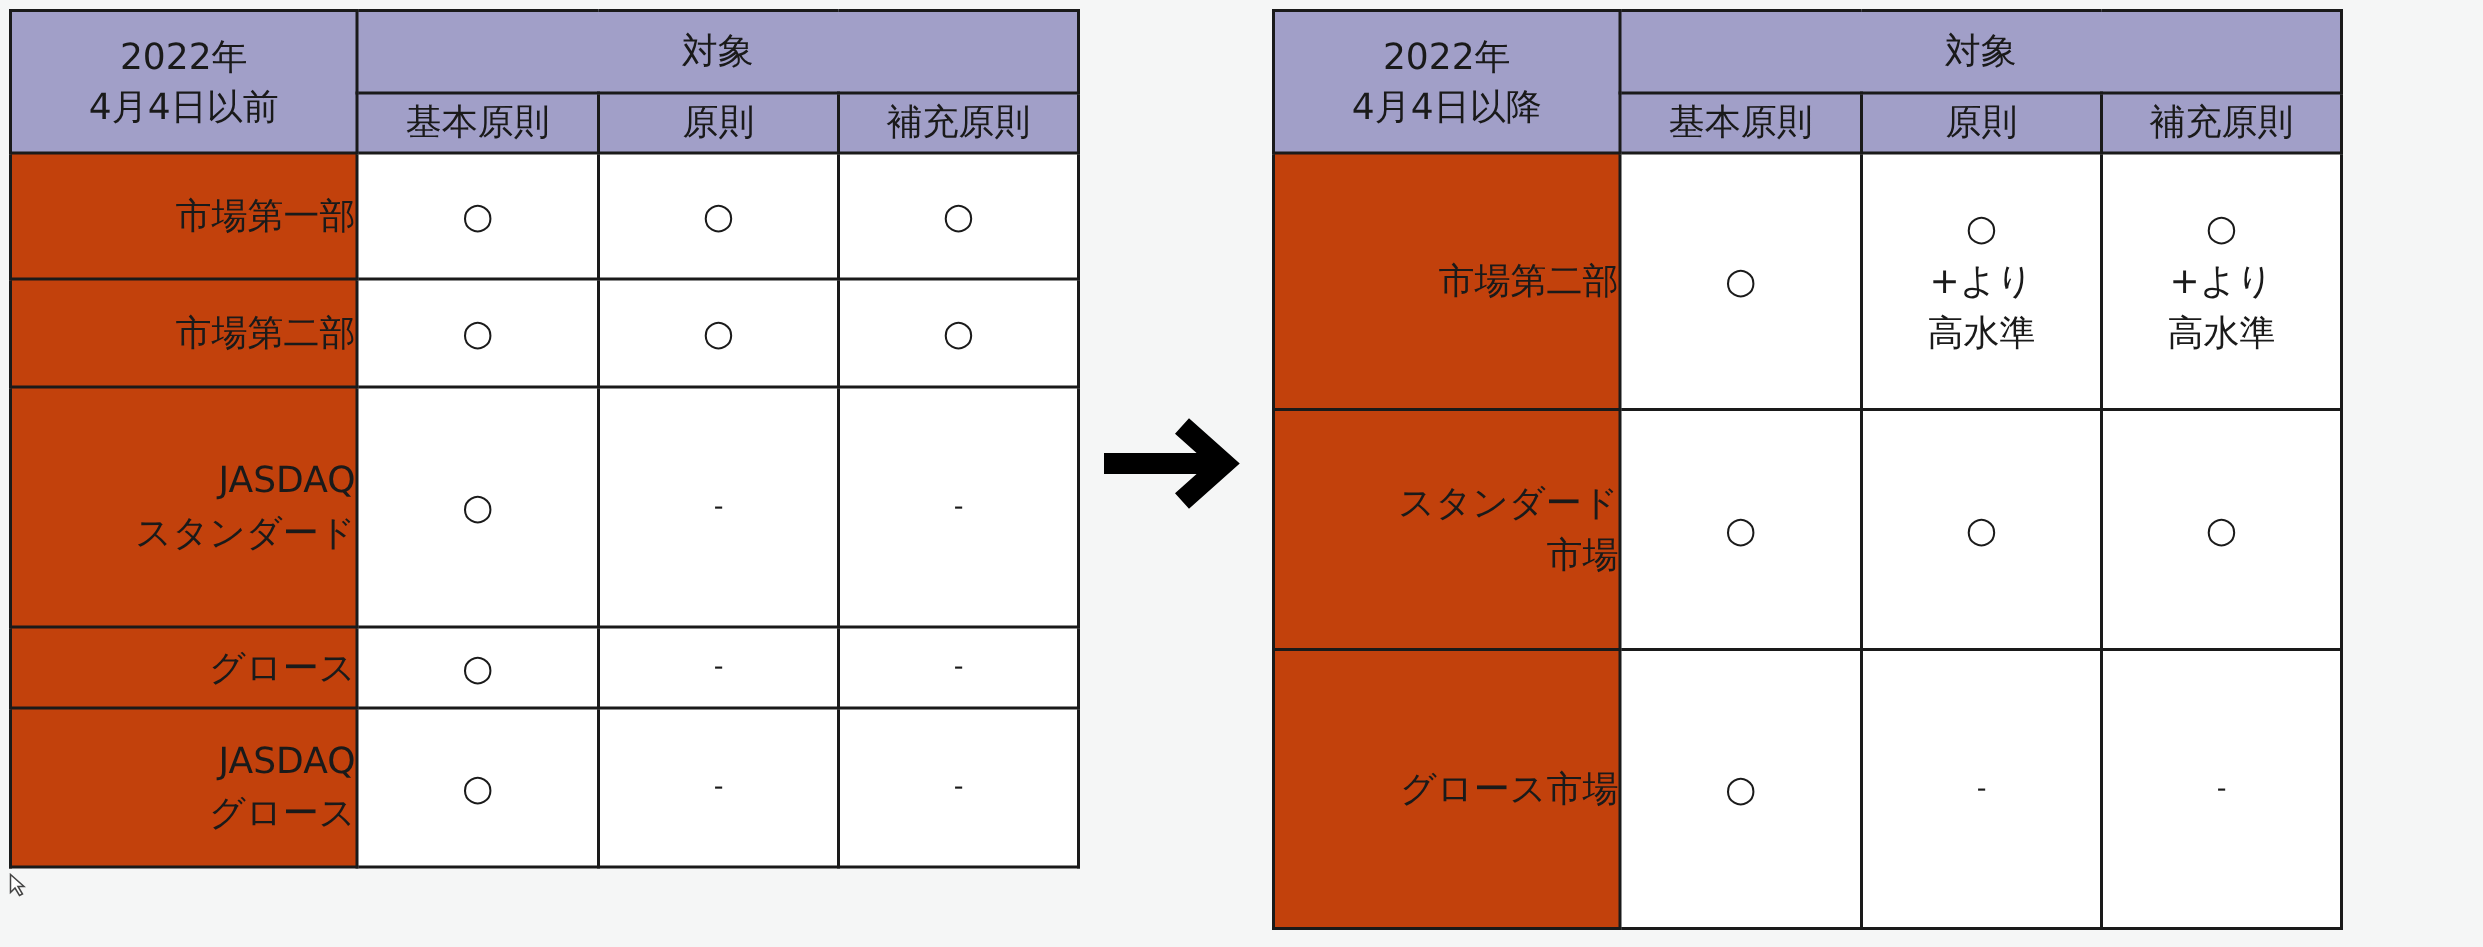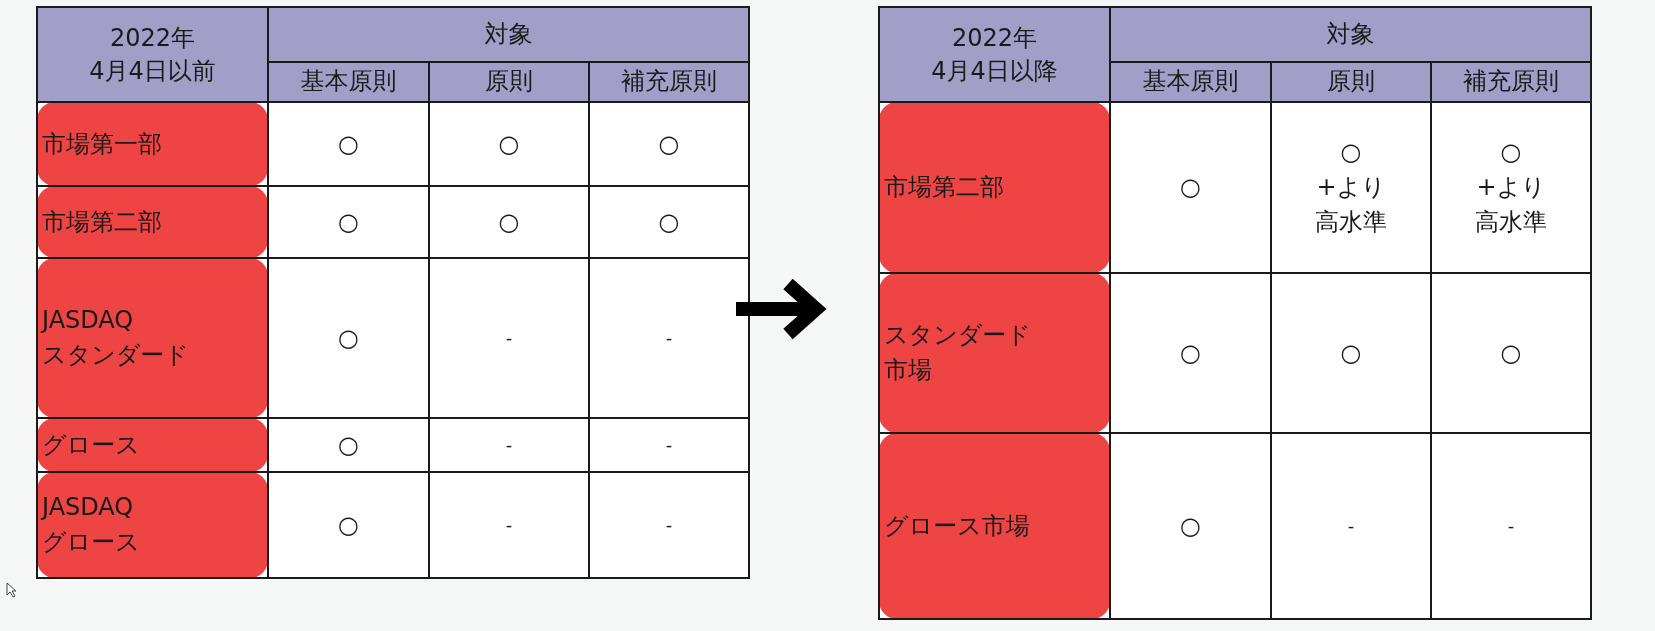--- a/index.html
+++ b/index.html
@@ -9,40 +9,38 @@
     position: relative;
     overflow: hidden;
     font-family: "DejaVu Sans", "Liberation Sans", sans-serif;
     color: #1a1a1a;
   }
   .tbl {
     position: absolute;
     border-collapse: collapse;
     table-layout: fixed;
     background: #ffffff;
-    margin-left: 30px;
   }
   .tbl td, .tbl th {
     border: 2px solid #1a1a1a;
     padding: 0;
     font-weight: normal;
     font-size: 24px;
     line-height: 1.4;
     text-align: center;
     vertical-align: middle;
   }
   .tbl .hd { background: #a19fc8; }
   .tbl .corner { line-height: 1.35; }
   .tbl .rowhead {
-    background: #ef4444;
-    text-align: left;
+    background: #c2410c;
+    text-align: right;
     padding-left: 4px;
     white-space: pre-line;
     line-height: 1.45;
-    border-radius: 18px;
   }
   .tbl .cell { background: #ffffff; white-space: pre-line; line-height: 1.45; }
   .tbl .dash { font-size: 18px; }
   #left-table { left: 6px; top: 6px; width: 712px; }
   #right-table { left: 848px; top: 6px; width: 712px; }
   .arrow {
     position: absolute; left: 736px; top: 278px; width: 94px; height: 62px;
   }
   .cursor { position: absolute; left: 6px; top: 582px; width: 12px; height: 16px; }
 </style>

